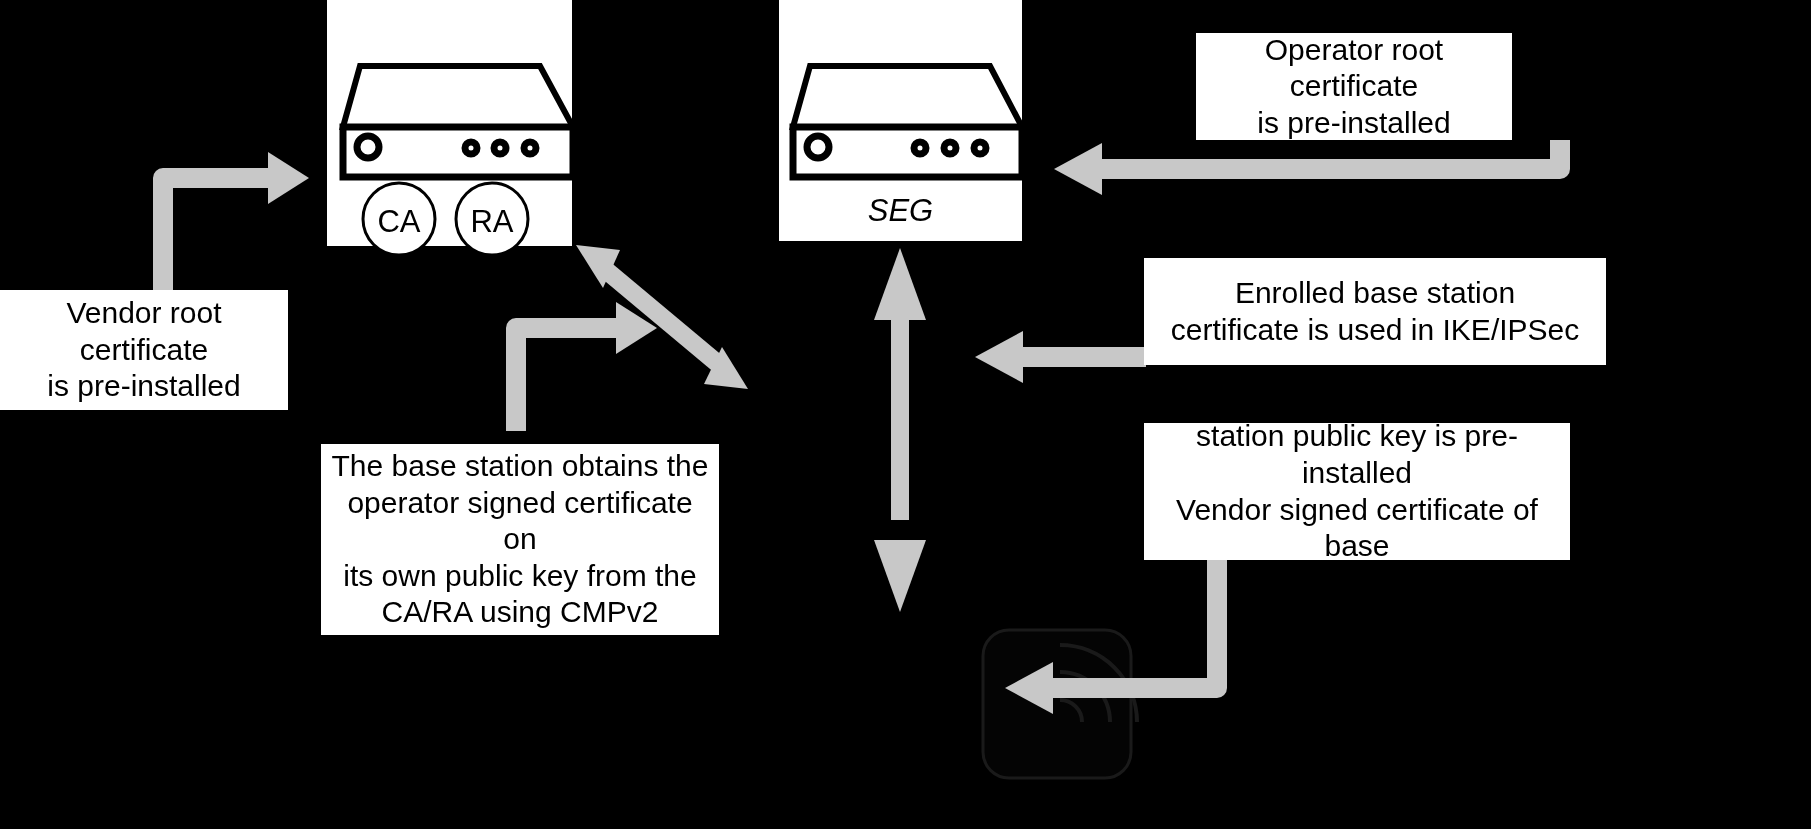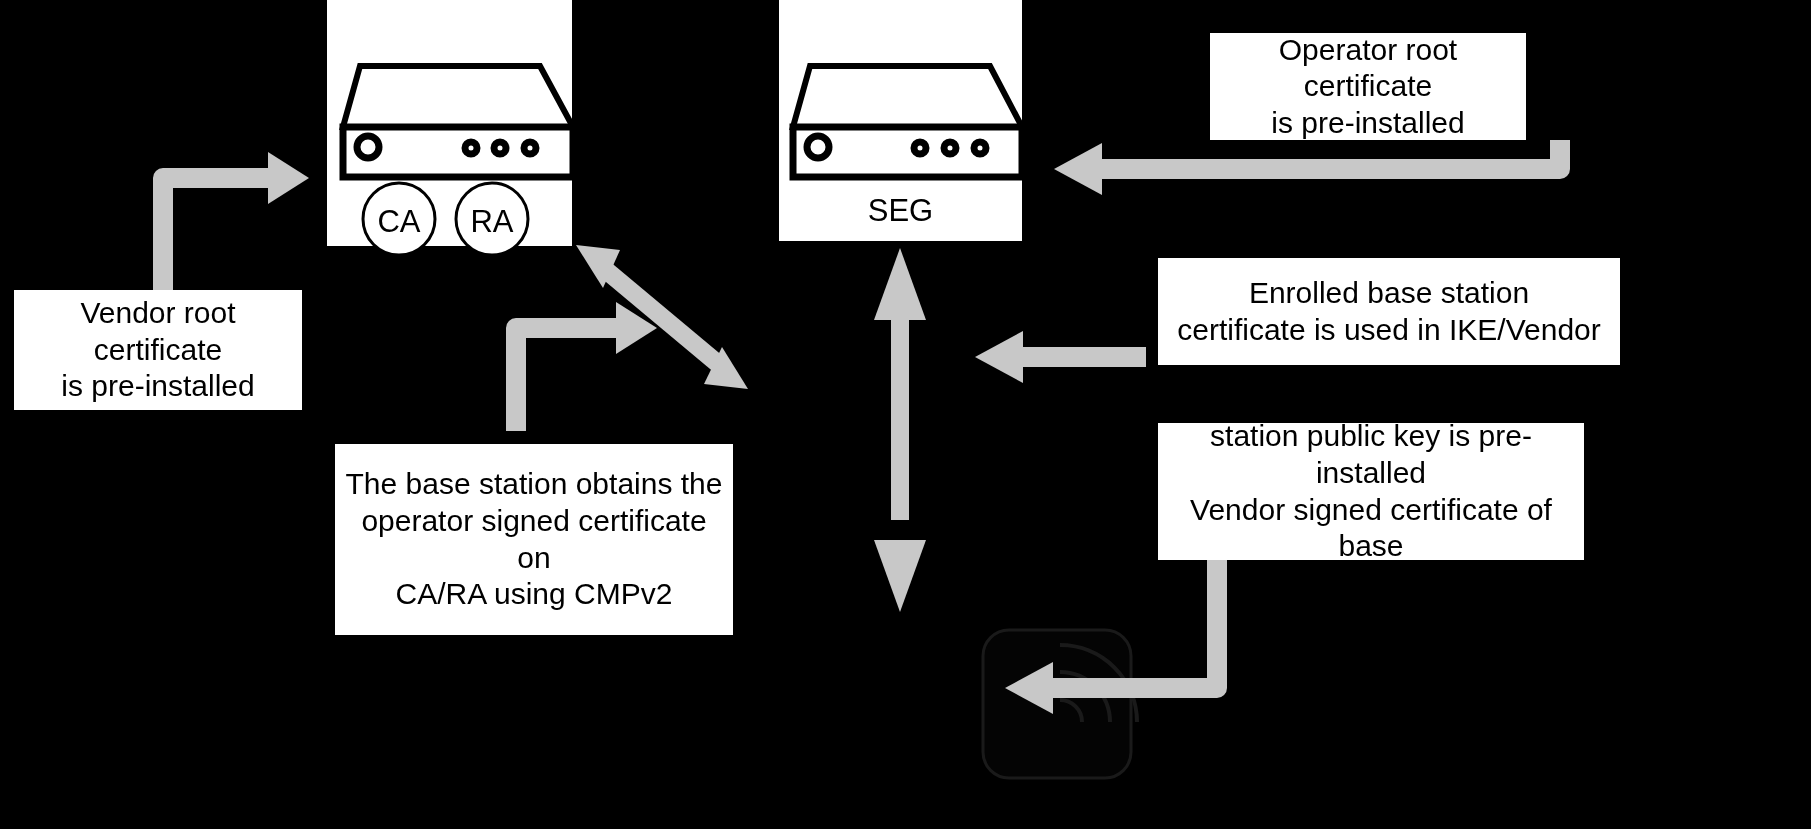--- a/index.html
+++ b/index.html
@@ -2,21 +2,21 @@
 <html><head>
 <meta charset="utf-8">
 <style>
   html,body{margin:0;padding:0;background:#000;}
   body{width:1811px;height:829px;position:relative;overflow:hidden;
        font-family:"Liberation Sans","DejaVu Sans",sans-serif;}
   .stage{position:absolute;left:0;top:0;width:1811px;height:829px;background:#000;}
   .panel{position:absolute;background:#fff;color:#000;box-sizing:border-box;}
   .note{position:absolute;background:#fff;color:#000;display:flex;align-items:center;
         justify-content:center;text-align:center;box-sizing:border-box;
-        font-size:30px;line-height:1.22;padding:6px 10px;margin-left:14px;}
+        font-size:30px;line-height:1.22;padding:6px 10px;}
   .svgl{position:absolute;left:0;top:0;width:1811px;height:829px;overflow:visible;}
   .seg-label{position:absolute;text-align:center;font-size:31px;color:#000;}
   .node-label{font-size:31px;}
 </style>
 </head>
 <body>
 
 <div class="stage">
 
   <div class="panel" style="left:327px;top:0px;width:245px;height:246px;"></div>
@@ -95,51 +95,52 @@
       <polygon points="748,389 704,384 722,347" fill="#c8c8c8"></polygon>
     </g>
 
     <g>
       <line x1="900" y1="288" x2="900" y2="520" stroke="#c8c8c8" stroke-width="18"></line>
       <polygon points="900,248 926,320 874,320" fill="#c8c8c8"></polygon>
       <polygon points="900,612 926,540 874,540" fill="#c8c8c8"></polygon>
     </g>
   </svg>
 
-  <div class="seg-label" style="left:779px;top:193px;width:243px;">SEG</div>
+  <div class="seg-label" style="left:779px;top:193px;width:243px;font-style:italic;">SEG</div>
 
   <div class="note" style="left:0px;top:290px;width:288px;height:120px;">
     <div>
       <div>Vendor root certificate</div>
       <div>is pre-installed</div>
     </div>
   </div>
 
   <div class="note" style="left:1196px;top:33px;width:316px;height:107px;">
     <div>
       <div>Operator root certificate</div>
       <div>is pre-installed</div>
     </div>
   </div>
 
   <div class="note" style="left:1144px;top:258px;width:462px;height:107px;">
     <div>
       <div>Enrolled base station</div>
-      <div>certificate is used in IKE/Vendor</div>
+      <div>certificate is used in IKE/IPSec</div>
     </div>
   </div>
 
   <div class="note" style="left:1144px;top:423px;width:426px;height:137px;">
     <div>
       <div>station public key is pre-installed</div>
       <div>Vendor signed certificate of base</div>
     </div>
   </div>
 
   <div class="note" style="left:321px;top:444px;width:398px;height:191px;">
     <div>
       <div>The base station obtains the</div>
       <div>operator signed certificate on</div>
+      <div>its own public key from the</div>
       <div>CA/RA using CMPv2</div>
     </div>
   </div>
 
 </div>
 
 </body></html>

